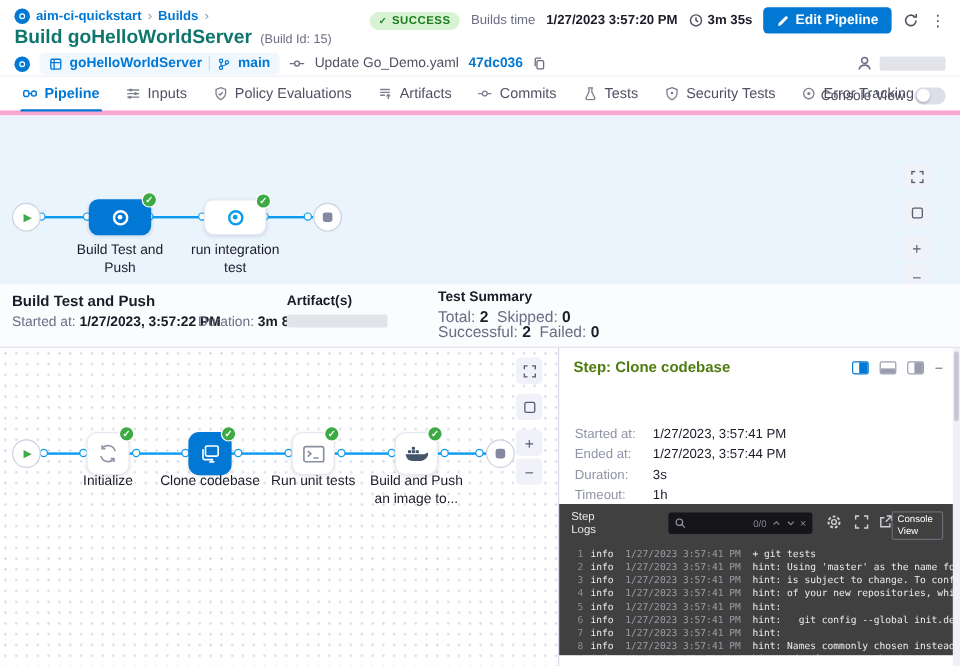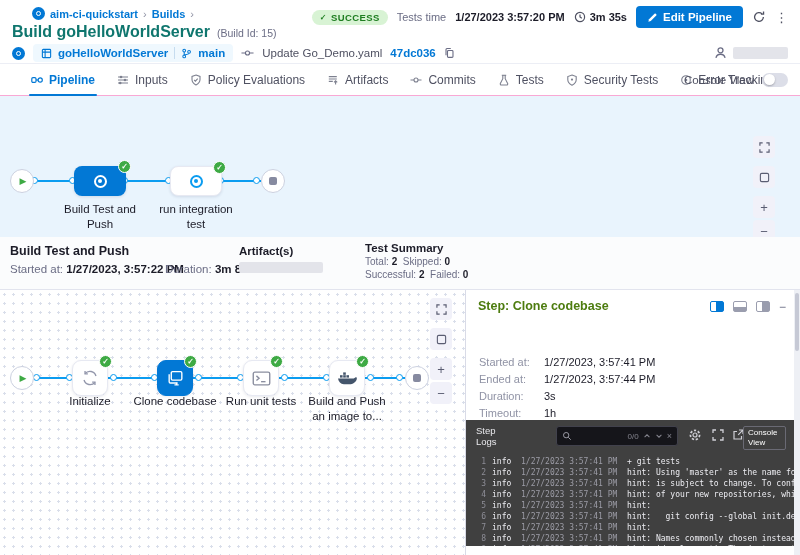--- a/index.html
+++ b/index.html
@@ -1,21 +1,21 @@
 <!DOCTYPE html>
 <html><head>
 <meta charset="utf-8">
 <style>
   * { margin:0; padding:0; box-sizing:border-box; }
   body { font-family:"Liberation Sans", sans-serif; background:#fff; }
   .page { position:relative; width:800px; height:555px; background:#fff; overflow:hidden; font-family:"Liberation Sans", sans-serif; }
 
   
   .hdr { position:absolute; top:0; left:0; right:0; height:64px; background:#fff; border-bottom:1px solid #eceef5; z-index:5; }
-  .crumbs { position:absolute; top:7px; left:12px; display:flex; align-items:center; gap:5px; font-size:11px;margin-left:20px; }
+  .crumbs { position:absolute; top:7px; left:12px; display:flex; align-items:center; gap:5px; font-size:11px; }
   .crumb-link { color:#0278d5; font-weight:600; cursor:pointer; }
   .crumb-sep { color:#9093a5; }
   .module-dot { width:13px; height:13px; border-radius:50%; background:#0278d5; display:inline-flex; align-items:center; justify-content:center; }
   .module-dot i { width:5px; height:5px; border:1.5px solid #fff; border-radius:50%; display:block; }
   .hdr-right { position:absolute; top:6px; right:12px; display:flex; align-items:center; gap:9px; }
   .badge-success { display:inline-flex; align-items:center; gap:4px; background:#d8f3d4; color:#1e7d20; font-size:9.5px; font-weight:700; letter-spacing:.4px; border-radius:9px; padding:2px 8px; }
   .badge-success .chk { font-size:8px; }
   .lbl { color:#6b6d85; font-size:11px; }
   .val { color:#1c1c28; font-size:11px; font-weight:600; }
   .dur { display:flex; align-items:center; gap:4px; color:#1c1c28; font-size:11px; font-weight:600; }
@@ -27,21 +27,21 @@
   .build-id { font-size:10.5px; color:#6b6d85; }
   .meta-row { position:absolute; top:44px; left:12px; display:flex; align-items:center; gap:8px; }
   .repo-pill { display:flex; align-items:center; gap:6px; background:#eff8fe; border-radius:4px; padding:3px 8px; font-size:11.5px; font-weight:600; color:#0278d5; }
   .pill-div { width:1px; height:12px; background:#c6dcef; }
   .commit-msg { color:#4f5162; font-size:11.5px; }
   .sha { color:#0278d5; font-size:11.5px; font-weight:600; }
   .user-chip { position:absolute; top:46px; right:12px; display:flex; align-items:center; gap:6px; }
   .redacted { background:#e3e4ea; border-radius:2px; }
 
   
-  .tabbar { position:absolute; top:64px; left:0; right:0; height:32px; background:#fff; border-bottom:1px solid #f9a8d4; display:flex; align-items:stretch; padding-left:20px; z-index:5; }
+  .tabbar { position:absolute; top:64px; left:0; right:0; height:32px; background:#fff; border-bottom:4px solid #f9a8d4; display:flex; align-items:stretch; padding-left:8px; z-index:5; }
   .tab { display:flex; align-items:center; gap:6px; padding:0 11px; font-size:12px; color:#4f5162; position:relative; cursor:pointer; white-space:nowrap; }
   .tab svg { flex:none; }
   .tab.active { color:#0278d5; font-weight:700; }
   .tab.active::after { content:""; position:absolute; left:9px; right:9px; bottom:-1px; height:2px; background:#0278d5; border-radius:1px; }
   .consoleview { position:absolute; right:12px; top:0; height:31px; display:flex; align-items:center; gap:8px; font-size:11.5px; color:#4f5162; }
   .toggle { width:26px; height:14px; border-radius:7px; background:#dcdee8; position:relative; cursor:pointer; }
   .toggle i { position:absolute; left:1.5px; top:1.5px; width:11px; height:11px; background:#fff; border-radius:50%; box-shadow:0 1px 2px rgba(0,0,0,.25); }
 
   
   .stage-canvas { position:absolute; top:96px; left:0; right:0; height:141px; background:#e9f4fd; }
@@ -60,21 +60,21 @@
   .check { position:absolute; top:-6px; right:-5px; width:13px; height:13px; background:#3eaa44; border:1.5px solid #fff; border-radius:50%; color:#fff; font-size:8px; line-height:11px; text-align:center; font-weight:700; }
   .node-label { position:absolute; width:88px; text-align:center; font-size:11.5px; color:#1c1c28; line-height:1.3; }
   .canvas-ctrl { position:absolute; width:22px; height:22px; border-radius:4px; background:#f1f1f9; color:#5a5d72; display:flex; align-items:center; justify-content:center; cursor:pointer; font-size:13px; }
 
   
   .info-band { position:absolute; top:237px; left:0; right:0; height:53px; background:#fbfcfd; border-bottom:1px solid #e2e4ee; }
   .ib-title { position:absolute; left:10px; top:7px; font-size:12.5px; font-weight:700; color:#1c1c28; }
   .ib-line { position:absolute; top:26px; font-size:11.5px; color:#6b6d85; }
   .ib-line b { color:#1c1c28; font-weight:600; }
   .ib-h { position:absolute; font-size:11.5px; font-weight:700; color:#1c1c28;text-align:right; }
-  .ts-line { position:absolute; font-size:10px; color:#6b6d85; }
+  .ts-line { position:absolute; font-size:13px; color:#6b6d85; }
   .ts-line b { color:#1c1c28; }
 
   
   .step-canvas { position:absolute; top:290px; left:0; width:465px; height:265px; background:#fff; background-image:radial-gradient(#d9deea 1px, transparent 1.2px); background-size:9px 9px; }
   .stepnode { position:absolute; width:36px; height:36px; border-radius:9px; background:#fff; border:1px solid #e7e9f2; display:flex; align-items:center; justify-content:center; box-shadow:0 1px 3px rgba(30,40,80,.10); }
   .stepnode.blue { background:#0278d5; border-color:#0278d5; }
   .step-label { position:absolute; width:92px; text-align:center; font-size:11.5px; color:#1c1c28; line-height:1.3; }
 
   
   .step-panel { position:absolute; top:290px; left:465px; width:335px; height:265px; background:#fff; border-left:1px solid #d9dbe7; }
@@ -128,21 +128,21 @@
       <span class="crumb-link">aim-ci-quickstart</span>
       <span class="crumb-sep">›</span>
       <span class="crumb-link">Builds</span>
       <span class="crumb-sep">›</span>
     </div>
     <div class="hdr-right">
       <span class="badge-success">
         <span class="chk">✓</span>
         <span>SUCCESS</span>
       </span>
-      <span class="lbl">Tests time</span>
+      <span class="lbl">Builds time</span>
       <span class="val">1/27/2023 3:57:20 PM</span>
       <span class="dur">
         <svg width="12" height="12" viewBox="0 0 12 12">
             <circle cx="6" cy="6" r="4.6" fill="none" stroke="#4f5162" stroke-width="1.2"></circle>
             <path d="M6 3.4V6l1.8 1.2" fill="none" stroke="#4f5162" stroke-width="1.2"></path>
           </svg>
         <span>3m 35s</span>
       </span>
       <button class="btn-primary">
         <svg width="11" height="11" viewBox="0 0 12 12">

